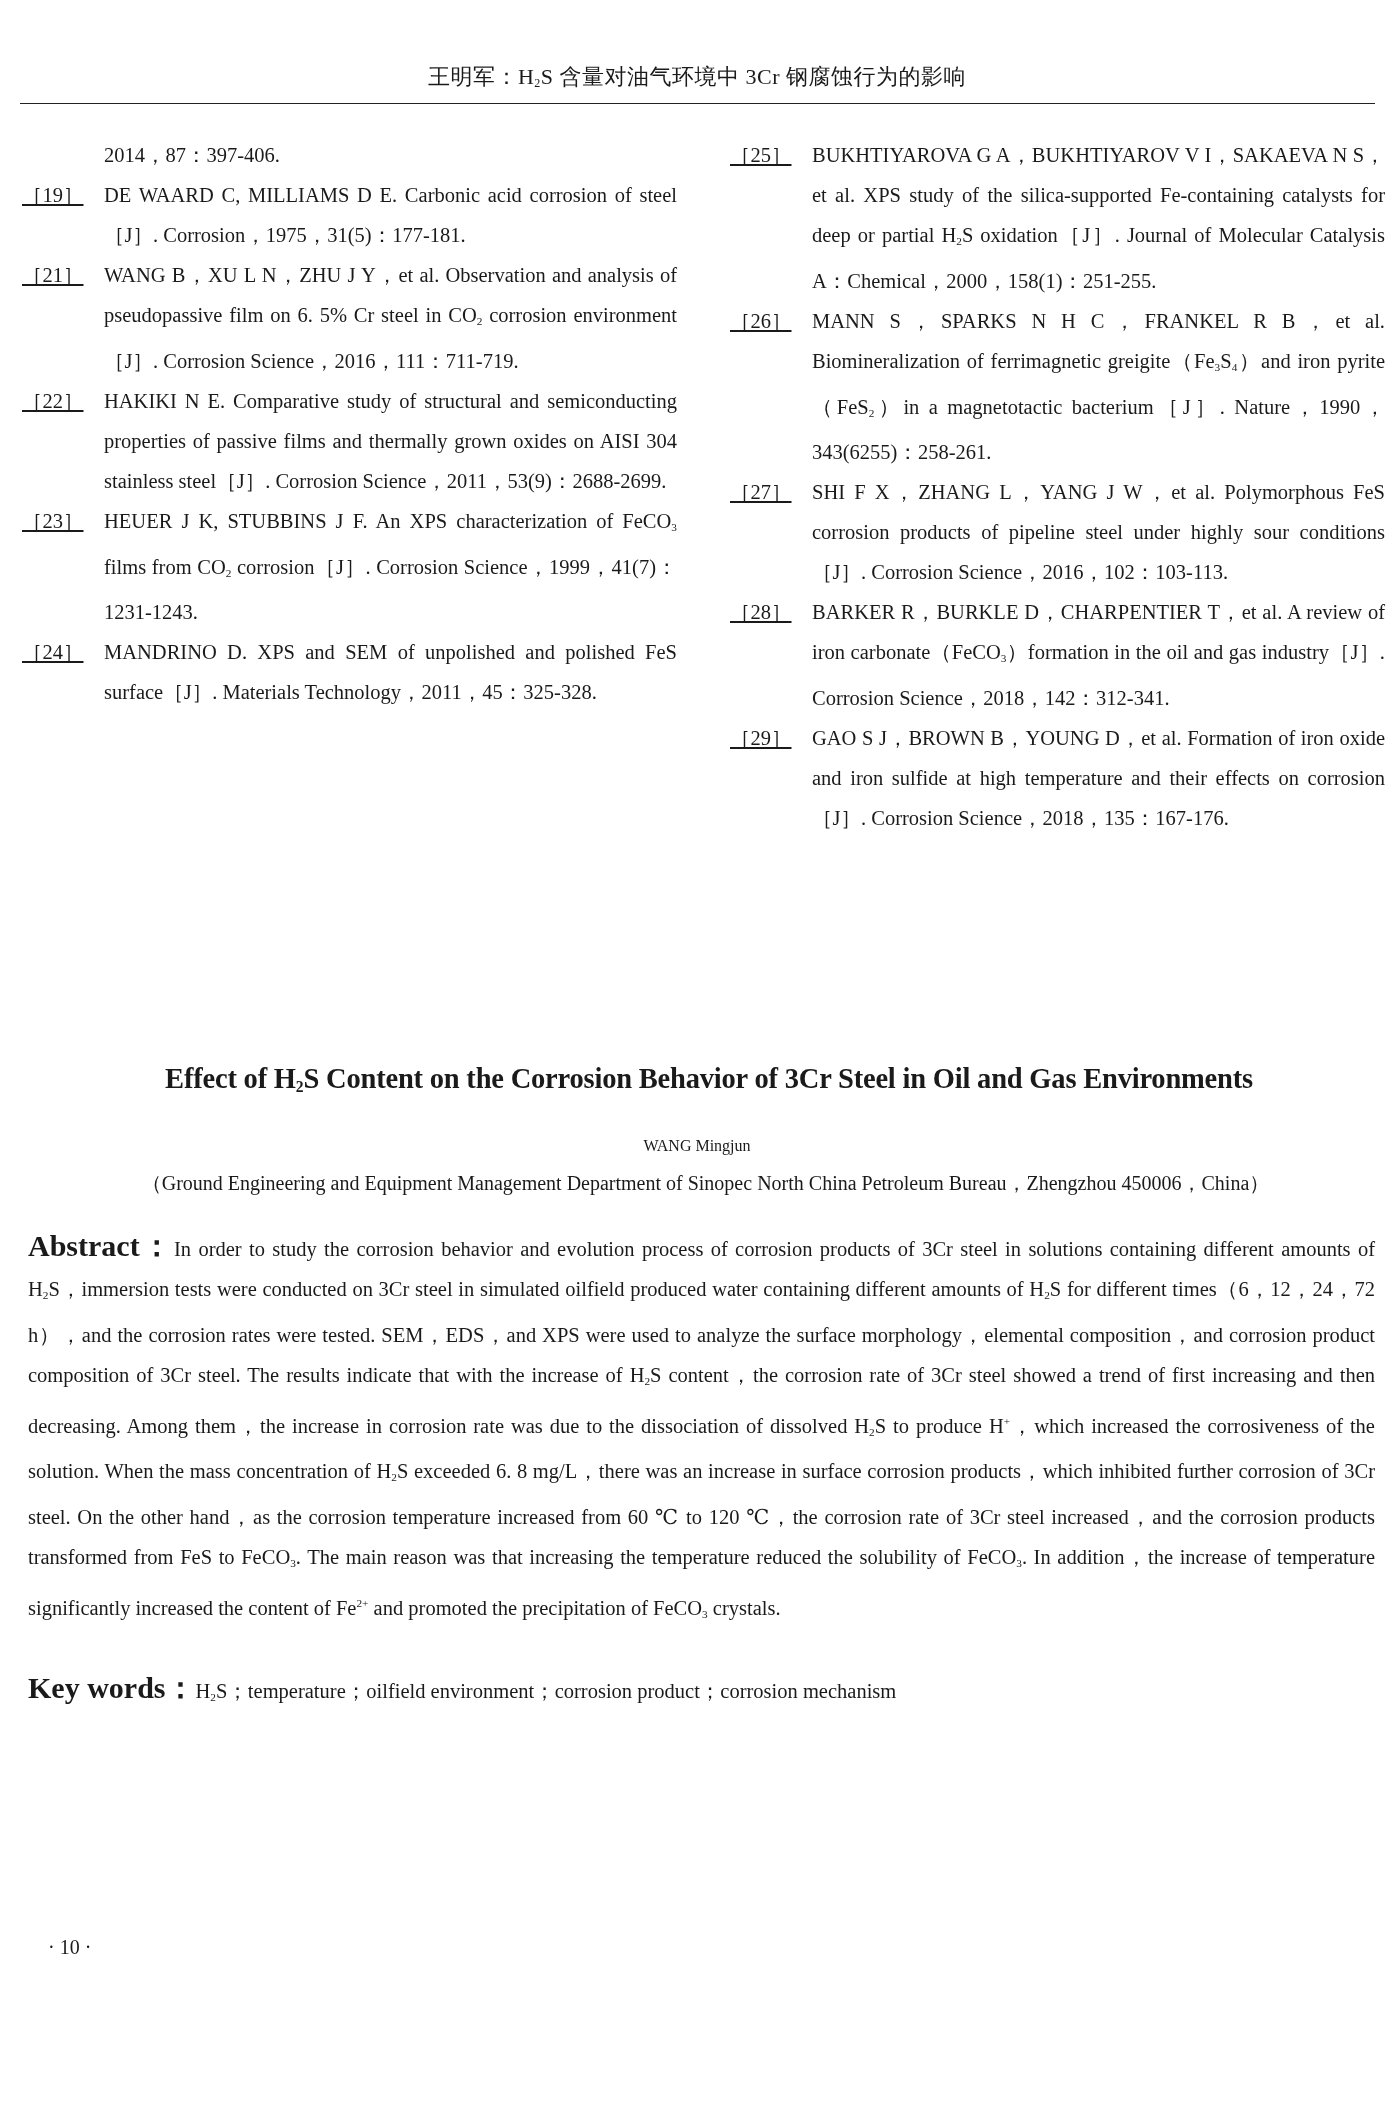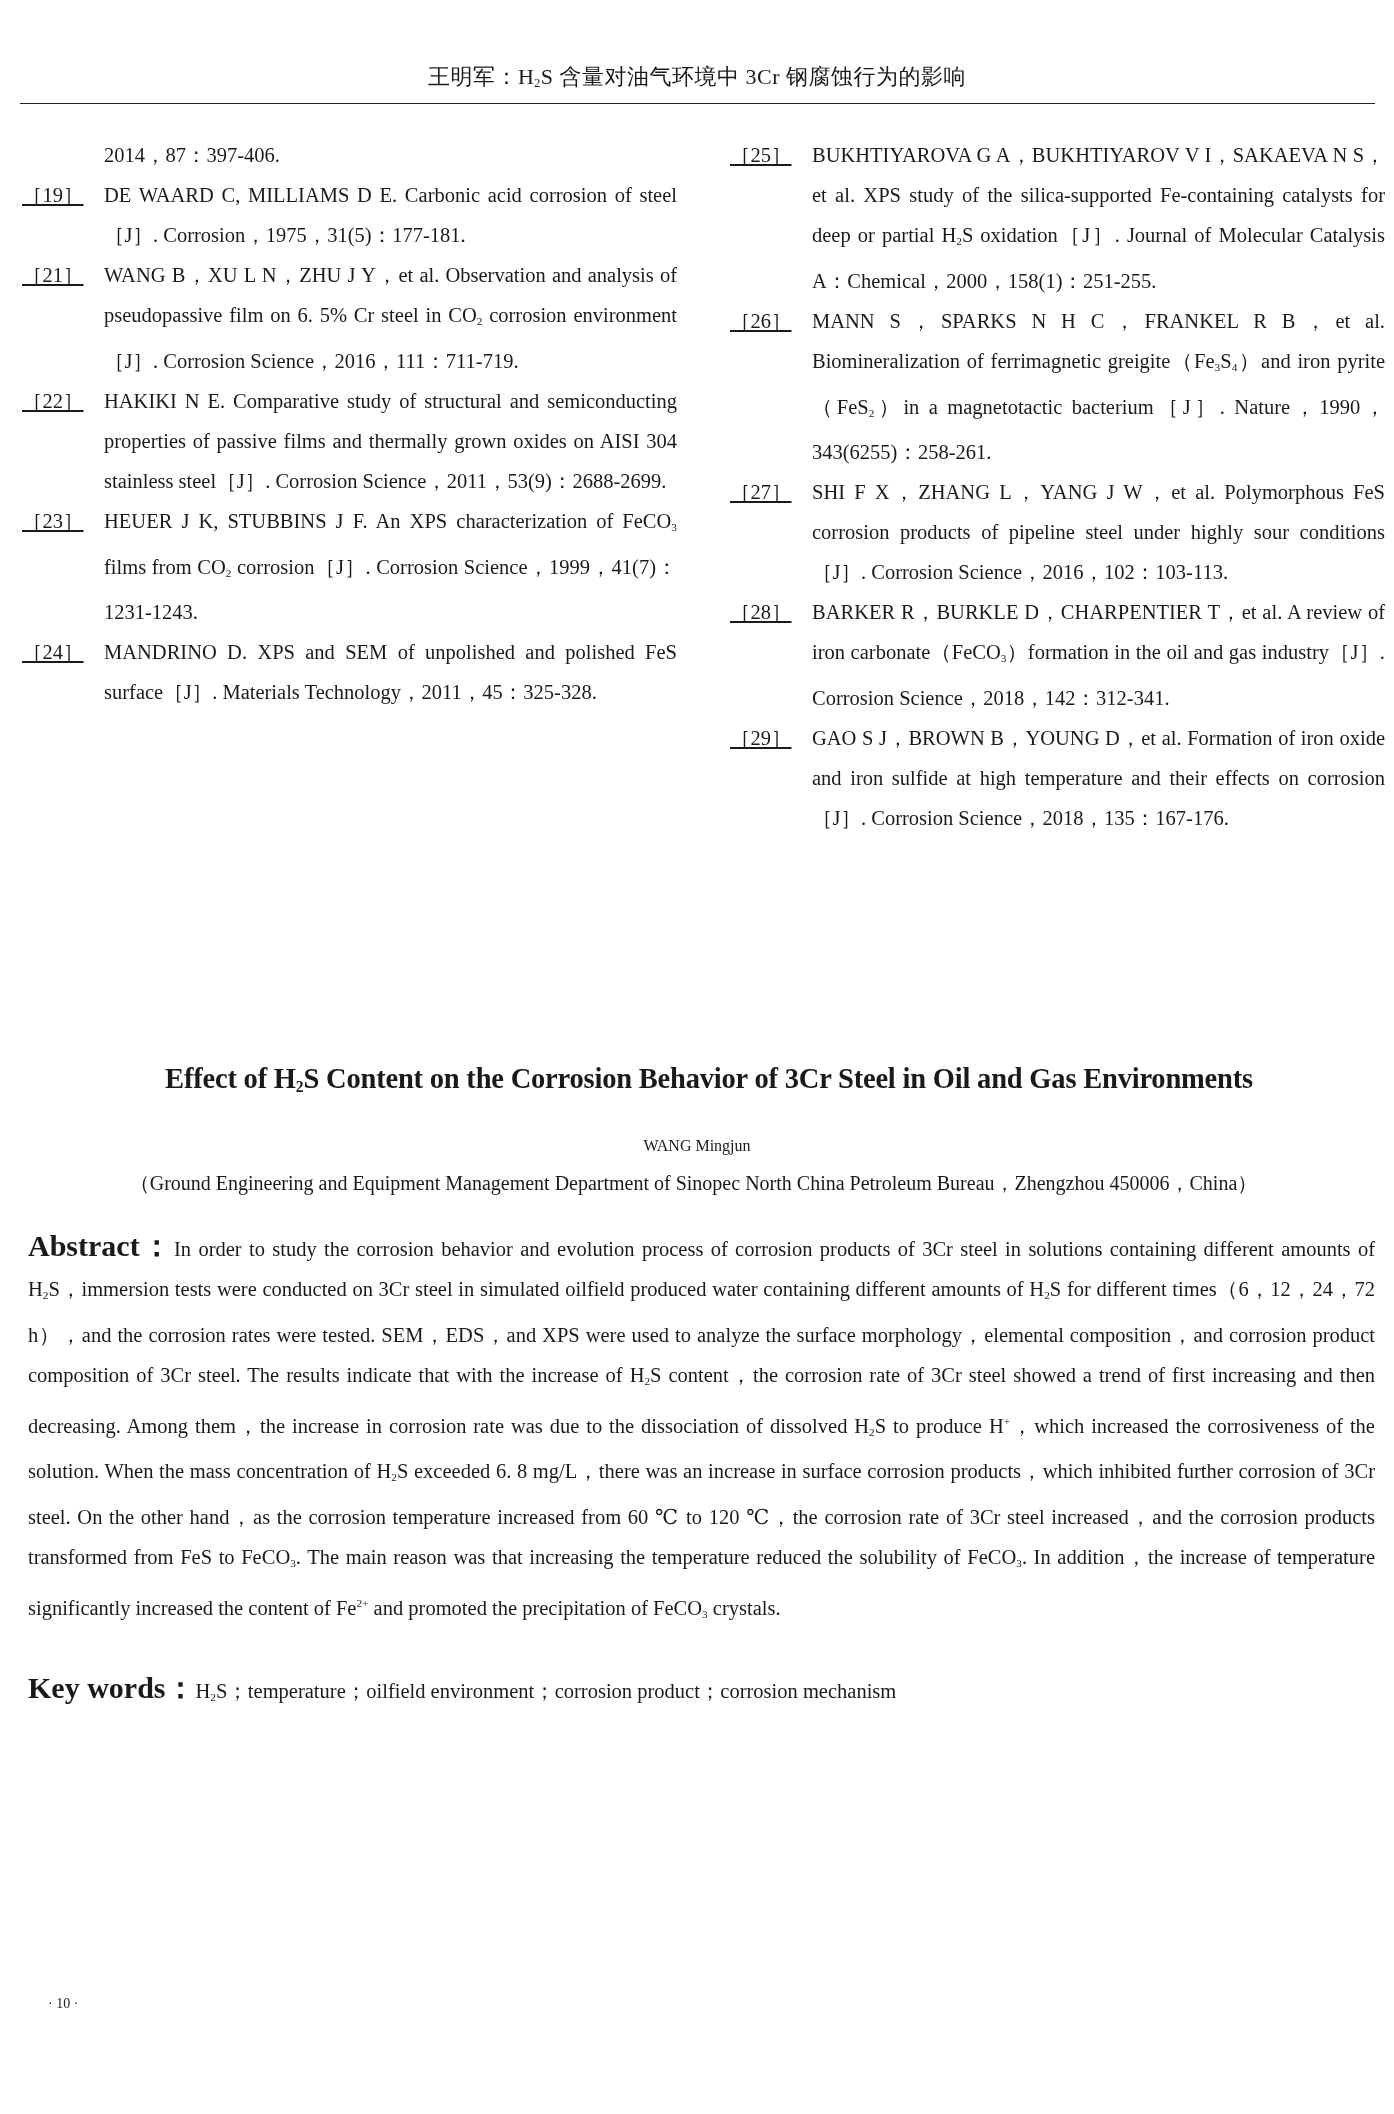--- a/index.html
+++ b/index.html
@@ -26,34 +26,34 @@
   .title {
     position: absolute; left: 0; top: 1063px; width: 1394px; text-align: center;
     font-weight: bold; font-size: 28.5px; letter-spacing: -0.2px; margin-left: 12px;
   }
   .author {
     position: absolute; left: 0; top: 1125px; width: 1394px; text-align: center;
     font-size: 16px;
     margin-top: 12px;
   }
   .affil {
-    position: absolute; left: 16px; top: 1170px; width: 1355px; text-align: center;
+    position: absolute; left: 28px; top: 1170px; width: 1355px; text-align: center;
     font-size: 20px;
   }
   .abstract {
     position: absolute; left: 28px; top: 1226px; width: 1347px;
     font-size: 20.5px; line-height: 40px; text-align: justify;
   }
   .abstract .lbl, .keywords .lbl { font-weight: bold; font-size: 30px; }
   .keywords {
     position: absolute; left: 28px; top: 1666px; width: 1347px;
     font-size: 20.5px; line-height: 44px;
   }
   .page-num {
-    position: absolute; left: 48px; top: 1996px; font-size: 14px;
+    position: absolute; left: 48px; top: 1936px; font-size: 20px;
   }
   sub { font-size: 0.55em; vertical-align: -0.25em; }
   sup { font-size: 0.55em; vertical-align: 0.7em; }
 </style>
 </head>
 <body>
 
 <div class="running-header"><span>王明军：H</span><sub>2</sub><span>S 含量对油气环境中 3Cr 钢腐蚀行为的影响</span></div>
 <div class="header-rule"></div>
 

